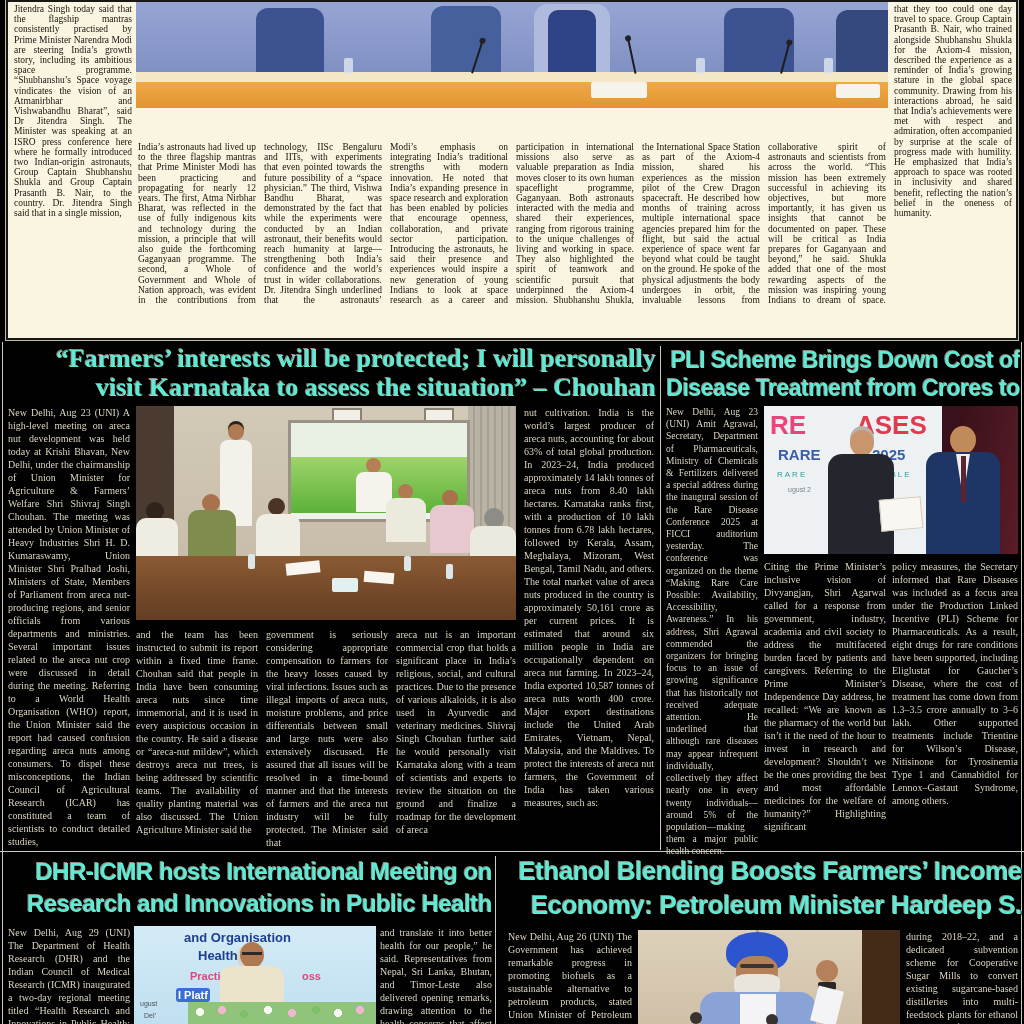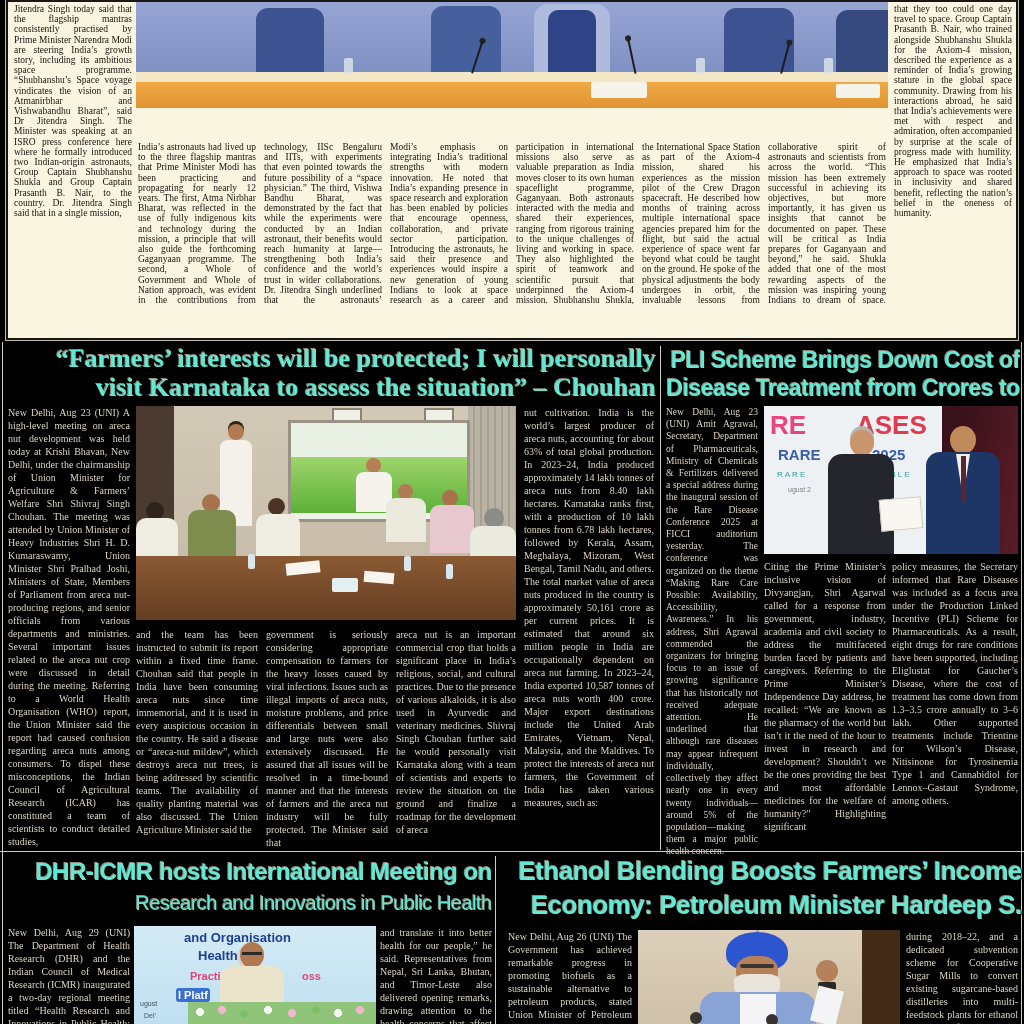--- a/index.html
+++ b/index.html
@@ -144,21 +144,21 @@
       <div class="abs" style="left:192px;top:48px;width:14px;height:44px;background:#f2f0ea;clip-path:polygon(0 0,100% 0,50% 100%);"></div>
       <div class="abs" style="left:197px;top:50px;width:5px;height:46px;background:#5a2430;"></div>
     </div>
 
     <div class="col inv" style="left:764px;top:560px;width:122px;height:294px;">Citing the Prime Minister’s inclusive vision of Divyangjan, Shri Agarwal called for a response from government, industry, academia and civil society to address the multifaceted burden faced by patients and caregivers. Referring to the Prime Minister’s Independence Day address, he recalled: “We are known as the pharmacy of the world but isn’t it the need of the hour to invest in research and development? Shouldn’t we be the ones providing the best and most affordable medicines for the welfare of humanity?” Highlighting significant</div>
     <div class="col inv" style="left:892px;top:560px;width:126px;height:294px;">policy measures, the Secretary informed that Rare Diseases was included as a focus area under the Production Linked Incentive (PLI) Scheme for Pharmaceuticals. As a result, eight drugs for rare conditions have been supported, including Eliglustat for Gaucher’s Disease, where the cost of treatment has come down from 1.3–3.5 crore annually to 3–6 lakh. Other supported treatments include Trientine for Wilson’s Disease, Nitisinone for Tyrosinemia Type 1 and Cannabidiol for Lennox–Gastaut Syndrome, among others.</div>
   </section>
 
   <section>
     <div class="hl hl-sans" style="left:2px;top:856px;width:490px;height:32px;font-size:24px;line-height:31px;font-weight:600;">DHR-ICMR hosts International Meeting on Health</div>
-    <div class="hl hl-sans" style="left:2px;top:888px;width:490px;height:32px;font-size:20px;line-height:31px;font-weight:400;">Research and Innovations in Public Health</div>
+    <div class="hl hl-sans" style="left:2px;top:888px;width:490px;height:32px;font-size:24px;line-height:31px;font-weight:700;">Research and Innovations in Public Health</div>
 
     <div class="col inv" style="left:8px;top:926px;width:122px;height:98px;">New Delhi, Aug 29 (UNI) The Department of Health Research (DHR) and the Indian Council of Medical Research (ICMR) inaugurated a two-day regional meeting titled “Health Research and Innovations in Public Health: Exchange of Good Practices across RESEARCH Platform.” The event, held</div>
 
     <div class="photo" style="left:134px;top:926px;width:242px;height:98px;background:linear-gradient(#d4ebf6,#bfdff0);">
       <span class="abs" style="left:50px;top:4px;font-family:'Liberation Sans',sans-serif;font-weight:bold;font-size:13px;color:#1d3f8f;">and Organisation</span>
       <span class="abs" style="left:64px;top:22px;font-family:'Liberation Sans',sans-serif;font-weight:bold;font-size:13px;color:#1d3f8f;">Health:</span>
       <span class="abs" style="left:56px;top:44px;font-family:'Liberation Sans',sans-serif;font-weight:bold;font-size:11px;color:#e0457a;">Practices</span>
       <span class="abs" style="left:168px;top:44px;font-family:'Liberation Sans',sans-serif;font-weight:bold;font-size:11px;color:#e0457a;">oss</span>
       <span class="abs" style="left:42px;top:62px;font-family:'Liberation Sans',sans-serif;font-weight:bold;font-size:11px;color:#ffffff;background:#3a6fd0;padding:1px 2px;border-radius:3px;">l Platf</span>
       <span class="abs" style="left:6px;top:74px;font-family:'Liberation Sans',sans-serif;font-size:7px;color:#41engage4a52;color:#4a525a;">ugust</span>

